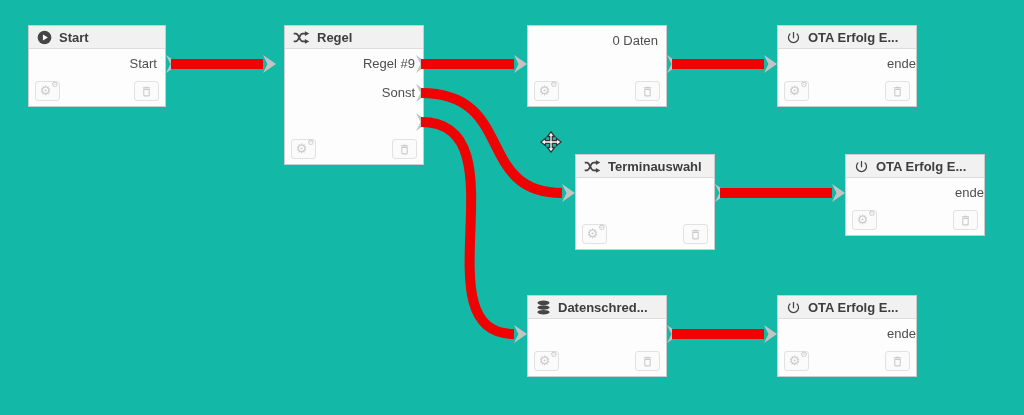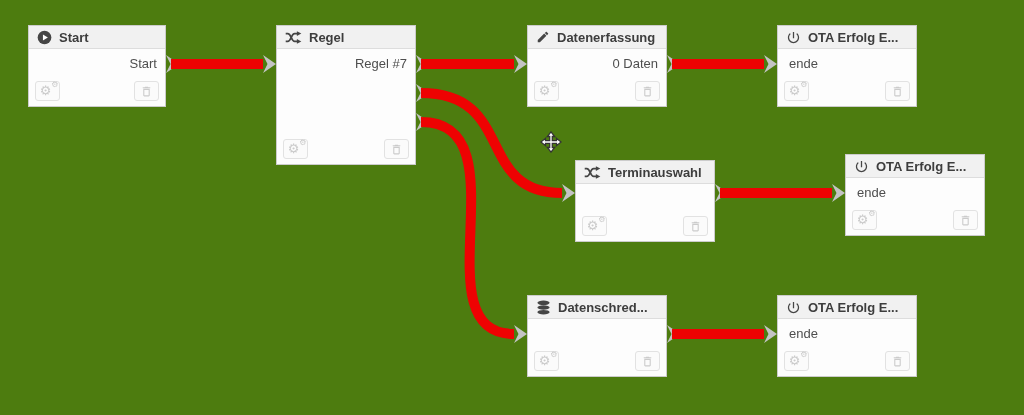--- a/index.html
+++ b/index.html
@@ -2,41 +2,41 @@
 <html><head>
 <meta charset="utf-8">
 <style>
   html,body{margin:0;padding:0;}
   body{
     width:1024px;height:415px;
     background:#f7f7f7;
     font-family:"Liberation Sans",sans-serif;
     overflow:hidden;
   }
-  .canvas{position:relative;width:1024px;height:415px;background:#4d7c0f;overflow:hidden;}
+  .canvas{position:relative;width:1024px;height:415px;background:#14b8a6;overflow:hidden;}
 
   .node{
     position:absolute;box-sizing:border-box;
     background:#fdfdfd;border:1px solid #cccccc;
     z-index:1;
   }
   .node-header{
     height:23px;box-sizing:border-box;
     background:#f1f1f1;border-bottom:1px solid #dddddd;
     display:flex;align-items:center;gap:7px;
     padding:0 8px;cursor:move;
   }
   .node-title{
     font-size:13px;font-weight:bold;color:#3d3d3d;
     white-space:nowrap;overflow:hidden;
   }
   .hicon{display:inline-flex;align-items:center;flex:0 0 auto;}
   .port{height:29px;line-height:29px;font-size:13px;color:#4e4e4e;white-space:nowrap;}
   .port.output{text-align:right;padding-right:8px;}
-  .port.input{text-align:left;padding-left:11px;}
+  .port.input{text-align:right;padding-left:11px;}
 
   .node-footer{
     position:absolute;left:6px;right:6px;bottom:5px;
     display:flex;justify-content:space-between;align-items:flex-end;
   }
   .btn{
     box-sizing:border-box;width:25px;height:20px;
     border:1px solid #e2e2e2;border-radius:3px;background:#fbfbfb;
     display:flex;align-items:center;justify-content:center;
     padding:0;cursor:pointer;
@@ -73,57 +73,50 @@
           </button>
           <button class="btn">
             <span class="hicon">
               <svg viewBox="0 0 24 24" width="13" height="13">
                 <path fill="#cbcbcb" d="M6 19c0 1.1.9 2 2 2h8c1.1 0 2-.9 2-2V7H6v12zM8 9h8v10H8V9zm7.5-5l-1-1h-5l-1 1H5v2h14V4h-4.5z"></path>
               </svg>
             </span>
           </button>
         </div>
       </div>
-      <div class="node" style="left: 276px; top: 25px; width: 140px; height: 140px;">
+      <div class="node" style="left: 284px; top: 25px; width: 140px; height: 140px;">
         <div class="node-header">
           <span class="hicon">
             <svg viewBox="0 0 24 20" width="17" height="15">
               <g fill="none" stroke="#454545" stroke-width="2.6">
                 <path d="M1 4.5h3c4.6 0 4.9 11 9.5 11h3.7"></path>
                 <path d="M1 15.5h3c4.6 0 4.9-11 9.5-11h3.7"></path>
               </g>
               <path d="M16.8 1.2L23 4.5L16.8 7.8Z" fill="#454545"></path>
               <path d="M16.8 12.2L23 15.5L16.8 18.8Z" fill="#454545"></path>
             </svg>
           </span>
           <span class="node-title">Regel</span>
         </div>
-        <div class="port output"><span>Regel #7</span></div>
+        <div class="port output"><span>Regel #9</span></div>
+        <div class="port output"><span>Sonst</span></div>
         <div class="node-footer">
           <button class="btn">
             <span class="cogs"><span class="cog-big">⚙</span><span class="cog-small">⚙</span></span>
           </button>
           <button class="btn">
             <span class="hicon">
               <svg viewBox="0 0 24 24" width="13" height="13">
                 <path fill="#cbcbcb" d="M6 19c0 1.1.9 2 2 2h8c1.1 0 2-.9 2-2V7H6v12zM8 9h8v10H8V9zm7.5-5l-1-1h-5l-1 1H5v2h14V4h-4.5z"></path>
               </svg>
             </span>
           </button>
         </div>
       </div>
       <div class="node" style="left: 527px; top: 25px; width: 140px; height: 82px;">
-        <div class="node-header">
-          <span class="hicon">
-            <svg viewBox="0 0 24 24" width="14" height="14">
-              <path fill="#454545" d="M3 17.25V21h3.75L17.81 9.94l-3.75-3.75L3 17.25zM20.71 7.04c.39-.39.39-1.02 0-1.41l-2.34-2.34c-.39-.39-1.02-.39-1.41 0l-1.83 1.83 3.75 3.75 1.83-1.83z"></path>
-            </svg>
-          </span>
-          <span class="node-title">Datenerfassung</span>
-        </div>
         <div class="port output"><span>0 Daten</span></div>
         <div class="node-footer">
           <button class="btn">
             <span class="cogs"><span class="cog-big">⚙</span><span class="cog-small">⚙</span></span>
           </button>
           <button class="btn">
             <span class="hicon">
               <svg viewBox="0 0 24 24" width="13" height="13">
                 <path fill="#cbcbcb" d="M6 19c0 1.1.9 2 2 2h8c1.1 0 2-.9 2-2V7H6v12zM8 9h8v10H8V9zm7.5-5l-1-1h-5l-1 1H5v2h14V4h-4.5z"></path>
               </svg>
@@ -147,21 +140,21 @@
           </button>
           <button class="btn">
             <span class="hicon">
               <svg viewBox="0 0 24 24" width="13" height="13">
                 <path fill="#cbcbcb" d="M6 19c0 1.1.9 2 2 2h8c1.1 0 2-.9 2-2V7H6v12zM8 9h8v10H8V9zm7.5-5l-1-1h-5l-1 1H5v2h14V4h-4.5z"></path>
               </svg>
             </span>
           </button>
         </div>
       </div>
-      <div class="node" style="left: 575px; top: 160px; width: 140px; height: 82px;">
+      <div class="node" style="left: 575px; top: 154px; width: 140px; height: 96px;">
         <div class="node-header">
           <span class="hicon">
             <svg viewBox="0 0 24 20" width="17" height="15">
               <g fill="none" stroke="#454545" stroke-width="2.6">
                 <path d="M1 4.5h3c4.6 0 4.9 11 9.5 11h3.7"></path>
                 <path d="M1 15.5h3c4.6 0 4.9-11 9.5-11h3.7"></path>
               </g>
               <path d="M16.8 1.2L23 4.5L16.8 7.8Z" fill="#454545"></path>
               <path d="M16.8 12.2L23 15.5L16.8 18.8Z" fill="#454545"></path>
             </svg>

